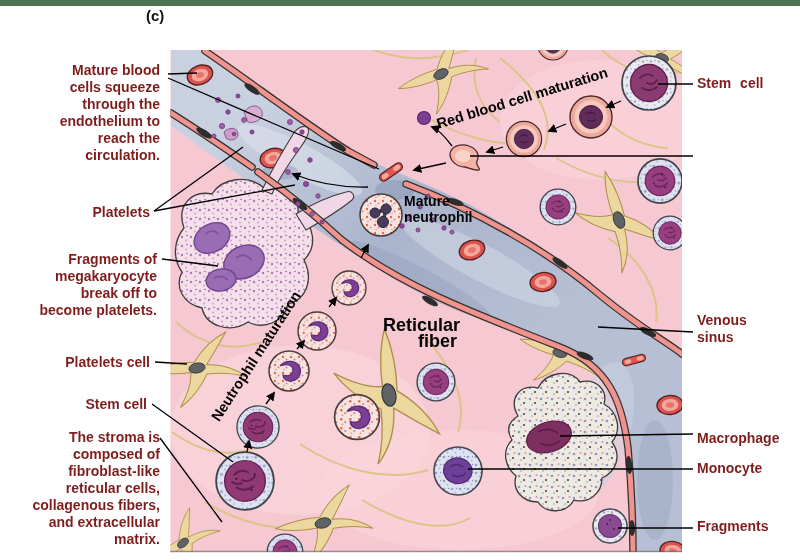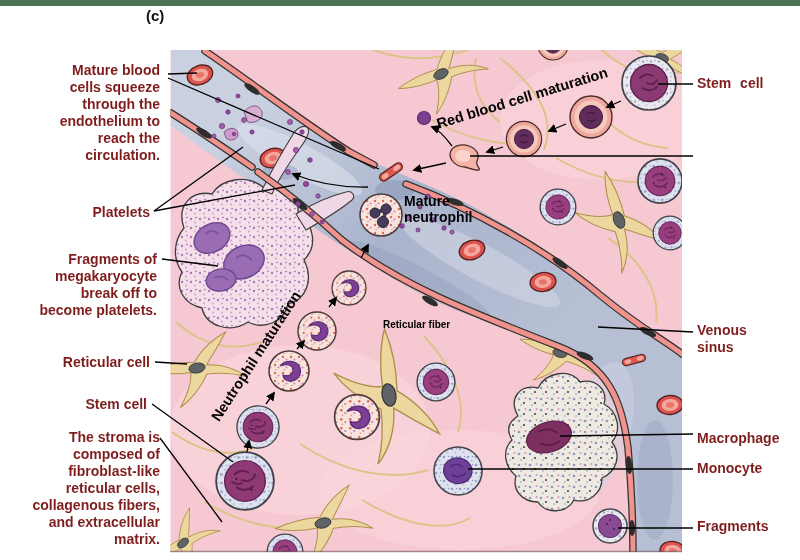--- a/index.html
+++ b/index.html
@@ -342,27 +342,27 @@
       <path d="M 598,327 L 693,332"></path>
       <path d="M 560,436 L 693,434"></path>
       <path d="M 468,469 L 693,469"></path>
       <path d="M 618,528 L 693,528"></path>
     </g>
   </svg>
 
   <div class="lbl left" style="right:640px;top:62px;width:113px">Mature blood cells squeeze through the endothelium to reach the circulation.</div>
   <div class="lbl left" style="right:650px;top:204px;width:110px">Platelets</div>
   <div class="lbl left" style="right:643px;top:251px;width:126px">Fragments of megakaryocyte break off to become platelets.</div>
-  <div class="lbl left" style="right:650px;top:354px;width:110px">Reticular cell</div>
+  <div class="lbl left" style="right:650px;top:354px;width:110px">Platelets cell</div>
   <div class="lbl left" style="right:653px;top:396px;width:90px">Stem cell</div>
   <div class="lbl left" style="right:640px;top:429px;width:130px">The stroma is composed of fibroblast-like reticular cells, collagenous fibers, and extracellular matrix.</div>
 
   <div class="lbl" style="left:697px;top:75px;width:95px;word-spacing:5px">Stem cell</div>
-  <div class="lbl" style="left:697px;top:322px;width:62px">Venous sinus</div>
+  <div class="lbl" style="left:697px;top:312px;width:62px">Venous sinus</div>
   <div class="lbl" style="left:697px;top:430px;width:100px">Macrophage</div>
   <div class="lbl" style="left:697px;top:460px;width:100px">Monocyte</div>
   <div class="lbl" style="left:697px;top:518px;width:100px">Fragments</div>
 
   <div class="inner" style="left:437px;top:116px;width:212px;font-size:14.5px;transform:rotate(-17deg);transform-origin:0 50%">Red blood cell maturation</div>
   <div class="inner" style="left:404px;top:193px;width:80px;font-size:14px;line-height:16px">Mature neutrophil</div>
   <div class="inner" style="left:172px;top:348px;width:168px;font-size:14.5px;text-align:center;transform:rotate(-57deg);transform-origin:50% 50%">Neutrophil maturation</div>
-  <div class="inner" style="left:383px;top:317px;width:74px;font-size:10px;line-height:16px;text-align:left">Reticular fiber</div>
+  <div class="inner" style="left:383px;top:317px;width:74px;font-size:18px;line-height:16px;text-align:right">Reticular fiber</div>
 </div>
 
 </body></html>

